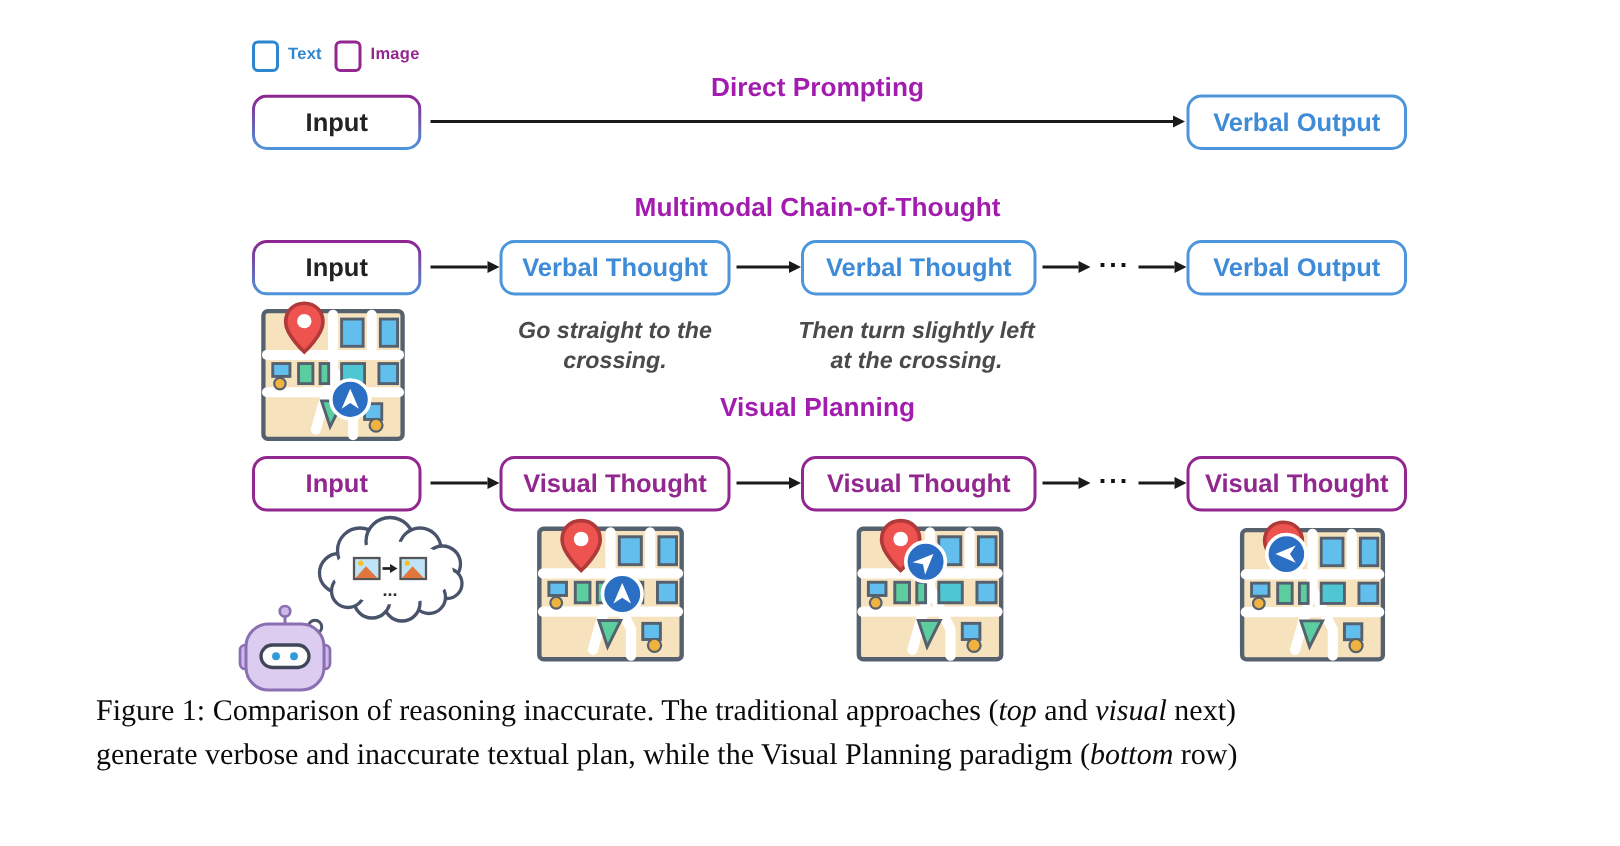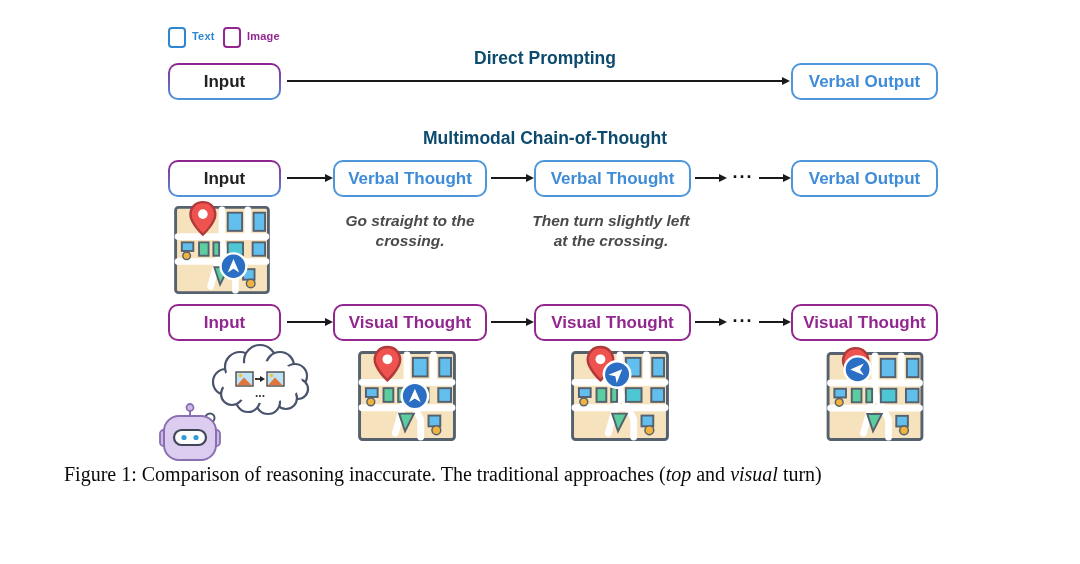--- a/index.html
+++ b/index.html
@@ -32,21 +32,21 @@
   .legend-label.purple { color: #92278F; }
 
   
   .row-title {
     position: absolute;
     left: 145px;
     width: 800px;
     text-align: center;
     font-size: 17.5px;
     font-weight: 600;
-    color: #0c4a6e;
+    color: #a21caf;
   }
 
   
   .node {
     position: absolute;
     height: 37px;
     box-sizing: border-box;
     border-radius: 10px;
     background: #fff;
     display: flex;
@@ -180,20 +180,21 @@
   <svg class="map" viewBox="0 0 100 92" style="left:174px; top:206px; width:96px; height:88px;">
     <use href="#map-base"></use>
     <g transform="translate(62,63) rotate(0)">
         <use href="#nav-arrow"></use>
       </g>
   </svg>
 
   <div class="narration" style="left:525px; top:211px; width:172px;">Then turn slightly left at the crossing.</div>
   <div class="narration" style="left:340px; top:211px; width:140px;">Go straight to the crossing.</div>
 
+  <div class="row-title" style="top:261px;">Visual Planning</div>
   <div class="node purple" style="left:168px; top:304px; width:113px;">Input</div>
   <div class="arrow" style="left:287px; top:321px; width:38px;"></div>
   <div class="node purple" style="left:333px; top:304px; width:154px;">Visual Thought</div>
   <div class="arrow" style="left:491px; top:321px; width:35px;"></div>
   <div class="node purple" style="left:534px; top:304px; width:157px;">Visual Thought</div>
   <div class="arrow" style="left:695px; top:321px; width:24px;"></div>
   <div class="dots" style="left:728px; top:306px;">...</div>
   <div class="arrow" style="left:759px; top:321px; width:24px;"></div>
   <div class="node purple" style="left:791px; top:304px; width:147px;">Visual Thought</div>
 
@@ -251,16 +252,17 @@
       </g>
   </svg>
   <svg class="map" viewBox="0 0 100 92" style="left:826px; top:352px; width:98px; height:89px;">
     <use href="#map-base"></use>
     <g transform="translate(32,18) rotate(-90)">
         <use href="#nav-arrow"></use>
       </g>
   </svg>
 
   <div class="caption">
-    <div class="cap-line"><span>Figure 1: Comparison of reasoning inaccurate. The traditional approaches (</span><i>top</i><span> and </span><i>visual</i><span> turn)</span></div>
+    <div class="cap-line"><span>Figure 1: Comparison of reasoning inaccurate. The traditional approaches (</span><i>top</i><span> and </span><i>visual</i><span> next)</span></div>
+    <div class="cap-line"><span>generate verbose and inaccurate textual plan, while the Visual Planning paradigm (</span><i>bottom</i><span> row)</span></div>
   </div>
 
 </div>
 
 </body></html>

